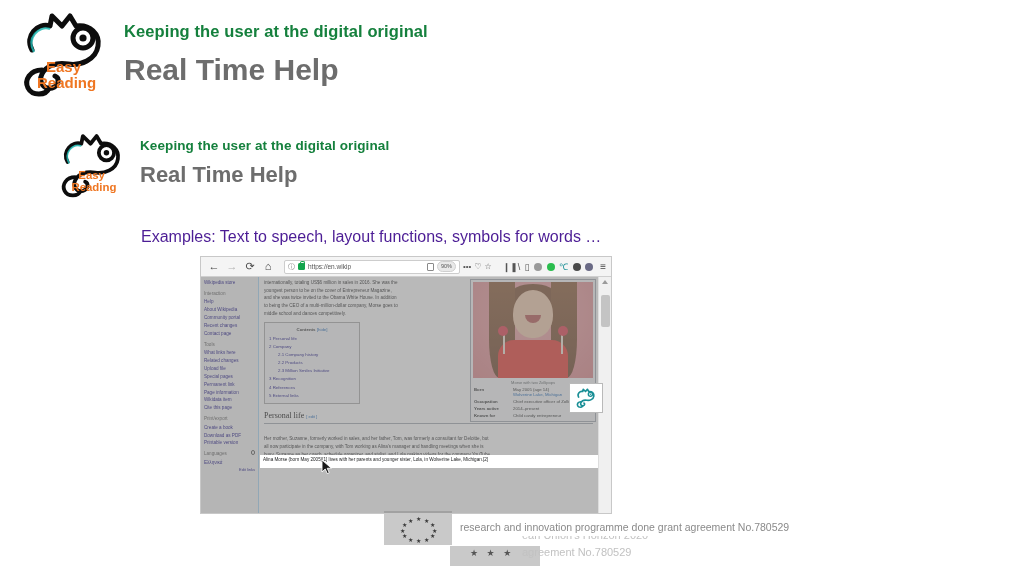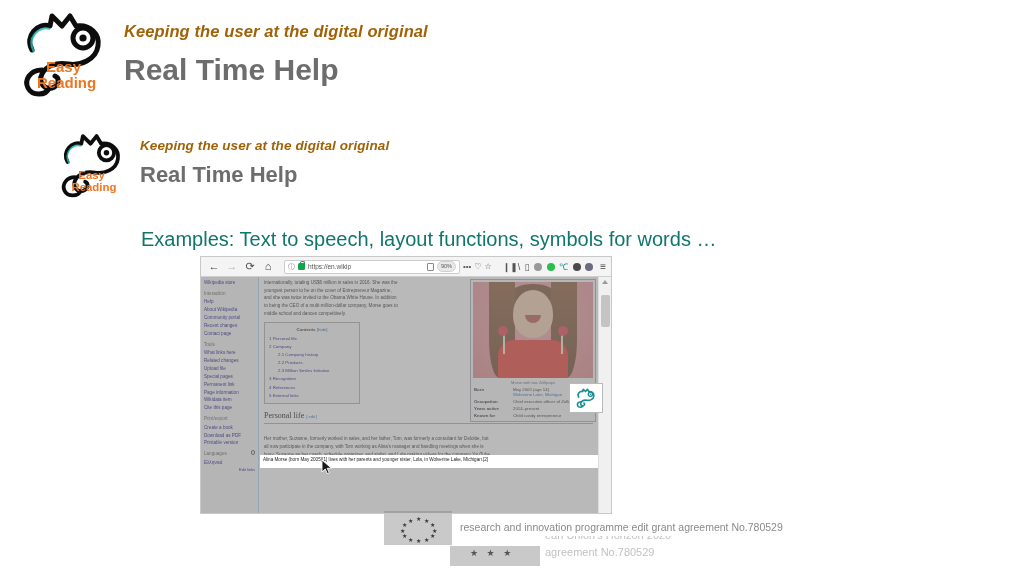--- a/index.html
+++ b/index.html
@@ -12,35 +12,35 @@
   }
 
   
   #header-main { position:absolute; left:12px; top:8px; width:520px; height:105px; }
   #header-second { position:absolute; left:52px; top:130px; width:420px; height:75px; }
 
   .logo { position:absolute; left:0; top:0; }
   .logo svg { display:block; }
 
   .hdr-text { position:absolute; }
-  .tagline { color:#a16207; font-weight:bold; letter-spacing:0.1px; white-space:nowrap;font-style:italic; }
+  .tagline { color:#15803d; font-weight:bold; letter-spacing:0.1px; white-space:nowrap; }
   .bigtitle { color:#6d6d6d; font-weight:bold; white-space:nowrap; }
 
   #header-main .hdr-text { left:112px; top:14px; }
   #header-main .tagline { font-size:16.5px; }
   #header-main .bigtitle { font-size:30px; margin-top:12px; }
 
   #header-second .hdr-text { left:88px; top:8px; }
   #header-second .tagline { font-size:13.5px; }
   #header-second .bigtitle { font-size:22px; margin-top:9px; }
 
   
   #examples-line {
     position:absolute; left:141px; top:228px;
-    font-size:20px; color:#0f766e; white-space:nowrap;
+    font-size:16px; color:#4c1d95; white-space:nowrap;
   }
 
   
   #browser {
     position:absolute; left:200px; top:256px; width:412px; height:258px;
     background:#f1f1f1; overflow:hidden;
     border:1px solid #c8c8c8;
     font-family:"Liberation Sans", sans-serif;
   }
   #browser-toolbar {
@@ -166,21 +166,21 @@
   #vscroll { position:absolute; right:0; top:0; width:13px; height:100%;
     background:#f0f0f0; border-left:1px solid #ddd; z-index:8; }
   #vthumb { position:absolute; right:1px; top:18px; width:9px; height:32px;
     background:#c4c4c4; border-radius:2px; }
   #vtri { position:absolute; right:3px; top:3px; width:0;height:0;
     border-left:3px solid transparent; border-right:3px solid transparent;
     border-bottom:4px solid #9a9a9a; }
 
   
   #eu-ghost {
-    position:absolute; left:545px; top:527px; width:470px;
+    position:absolute; left:522px; top:527px; width:470px;
     font-size:11px; color:#c2c2c2; line-height:1.55; white-space:nowrap;
   }
   #eu-ghost-bar { position:absolute; left:450px; top:546px; width:90px; height:20px;
     background:#c9c9c9; }
   #eu-ghost-stars { position:absolute; left:470px; top:548px; font-size:9px; color:#555;
     letter-spacing:3px; }
   #eu-block {
     position:absolute; left:384px; top:511px; width:420px; height:34px;
     display:flex; align-items:center; background:transparent;
   }
@@ -417,15 +417,15 @@
       <span style="left:16px;top:17px;">★</span>
       <span style="left:48px;top:17px;">★</span>
       <span style="left:18px;top:22px;">★</span>
       <span style="left:46px;top:22px;">★</span>
       <span style="left:24px;top:25.5px;">★</span>
       <span style="left:40px;top:25.5px;">★</span>
       <span style="left:32px;top:27px;">★</span>
     </div>
   </div>
   <div id="eu-text">
-    <div>research and innovation programme edit grant agreement No.780529</div>
+    <div>research and innovation programme done grant agreement No.780529</div>
   </div>
 </div>
 
 </body></html>

